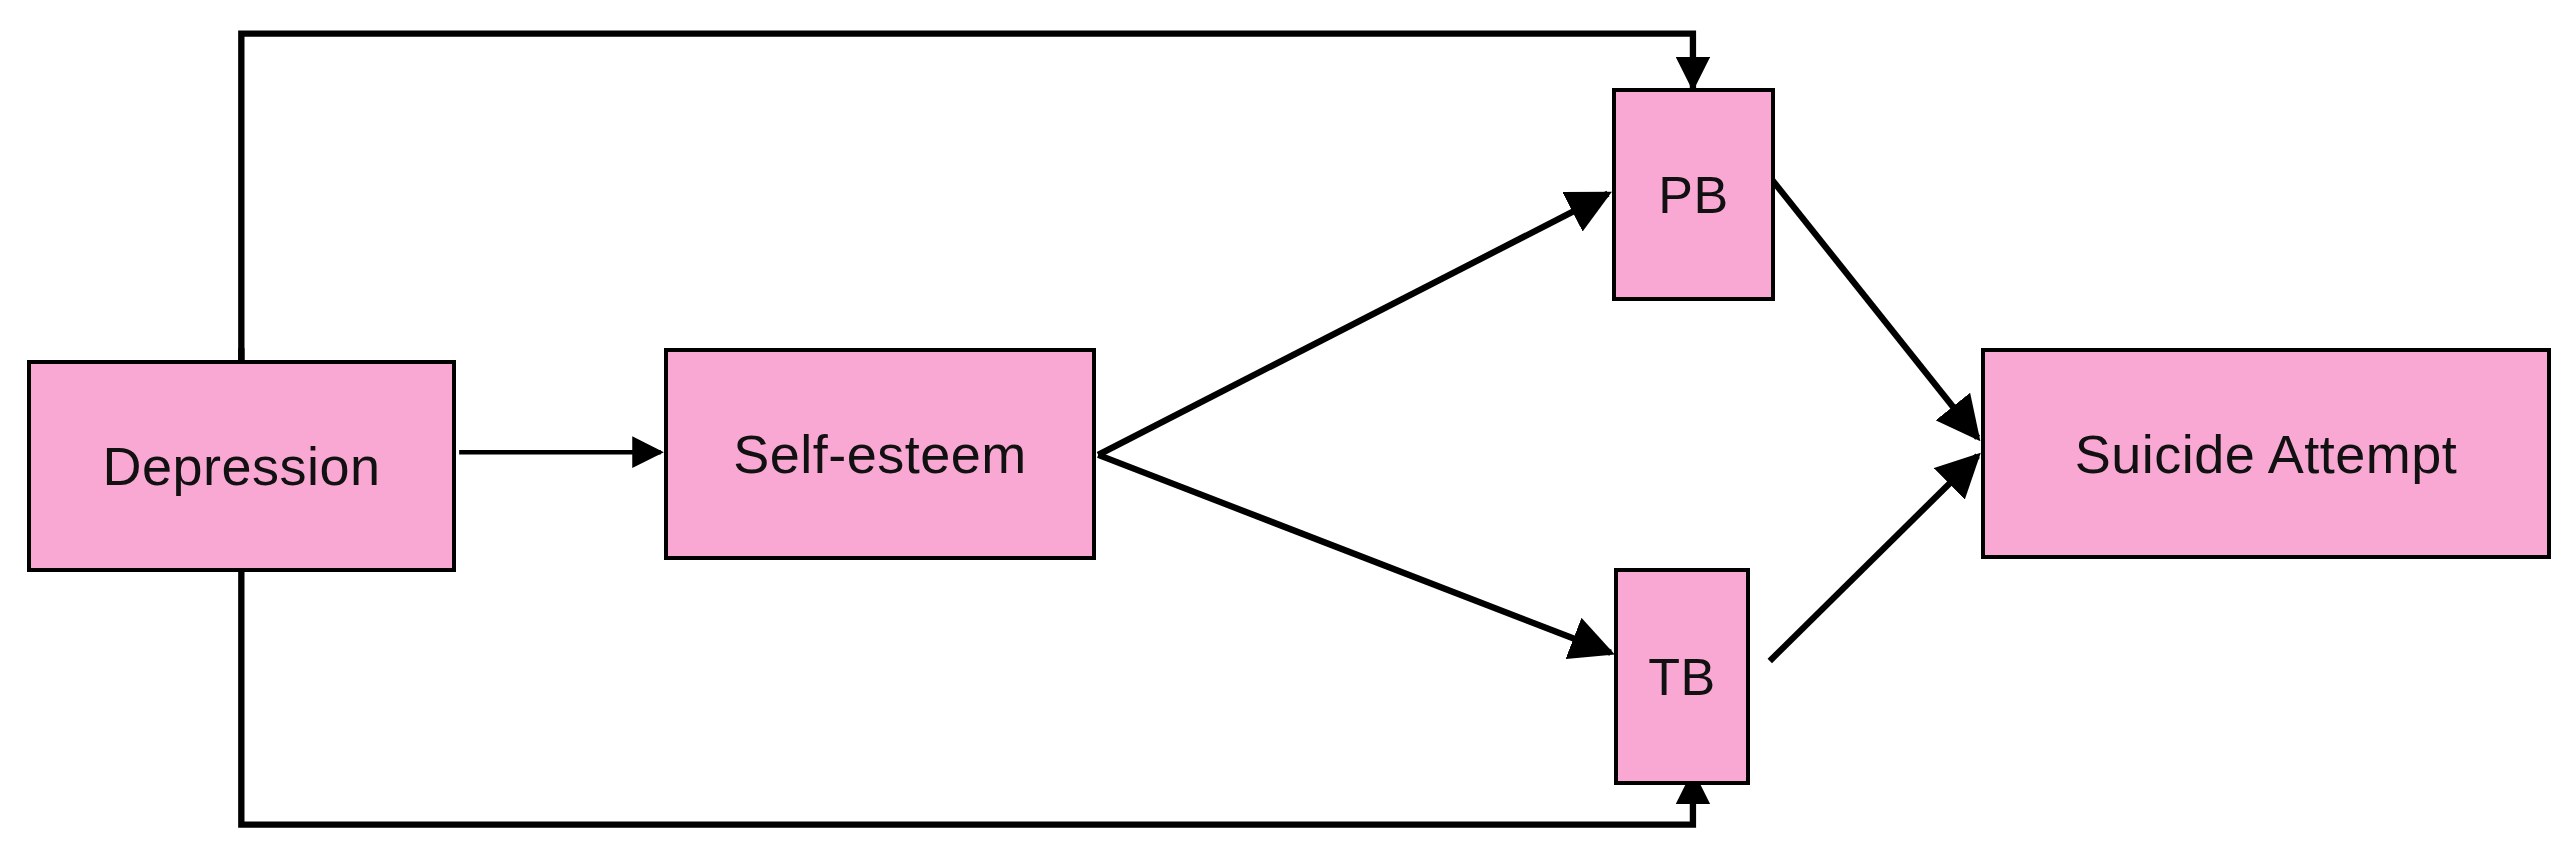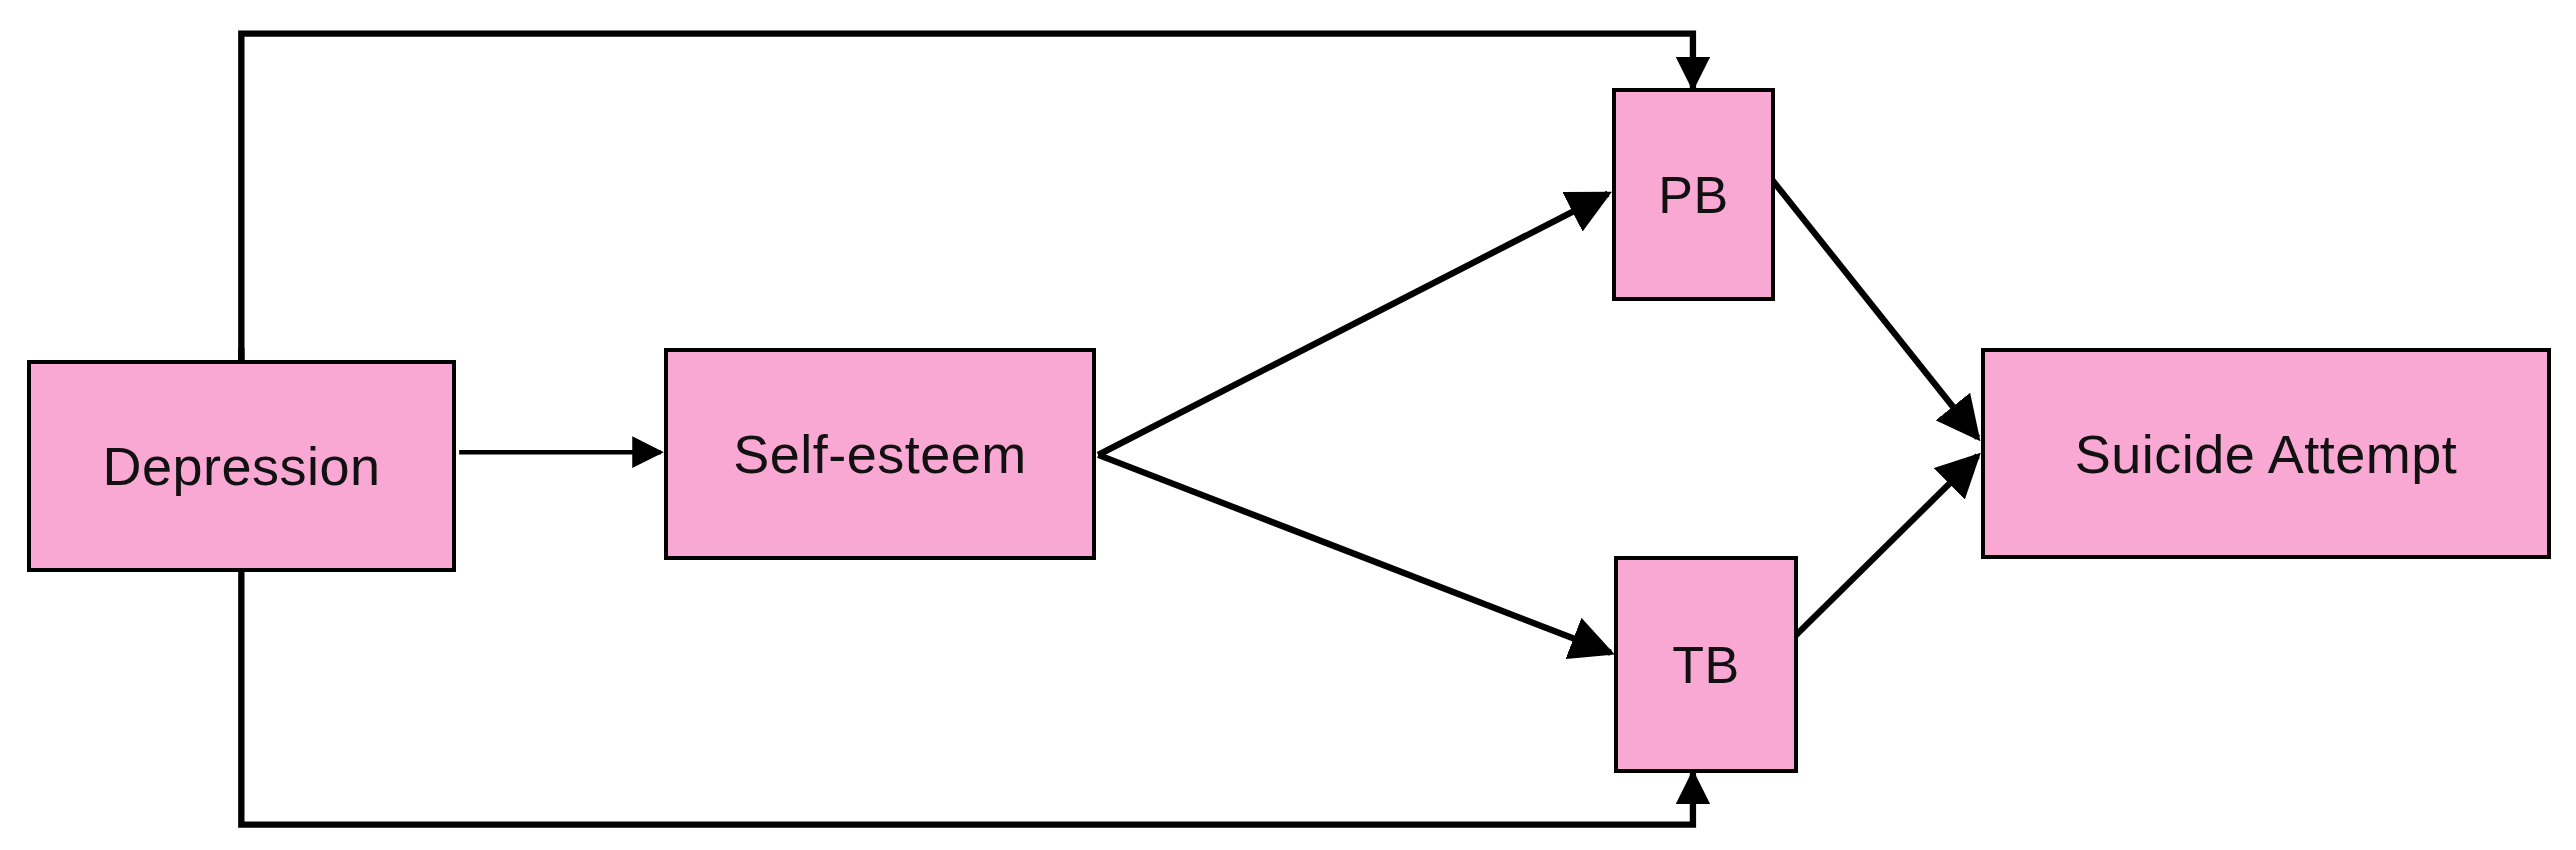--- a/index.html
+++ b/index.html
@@ -41,21 +41,21 @@
     line-height: 1;
     white-space: nowrap;
     letter-spacing: 0.5px;
   }
   .node-label.small {
     font-size: 52px;
   }
   #node-depression { left: 27px;   top: 348px; width: 429px; height: 212px; margin-top: 12px; }
   #node-selfesteem { left: 664px;  top: 348px; width: 432px; height: 212px; justify-content: center; }
   #node-pb         { left: 1612px; top: 88px;  width: 163px; height: 213px; }
-  #node-tb         { left: 1614px; top: 556px; width: 184px; height: 217px; }
+  #node-tb         { left: 1614px; top: 568px; width: 136px; height: 217px; }
   #node-suicide    { left: 1981px; top: 348px; width: 570px; height: 211px; }
 </style>
 </head>
 <body>
 
 <div id="canvas">
 
   <svg id="diagram-svg" viewBox="0 0 2850 941">
     <defs>
       <marker id="arrow-sm" viewBox="0 0 10 10" refX="9" refY="5" markerWidth="7" markerHeight="7" orient="auto-start-reverse" markerUnits="strokeWidth">

